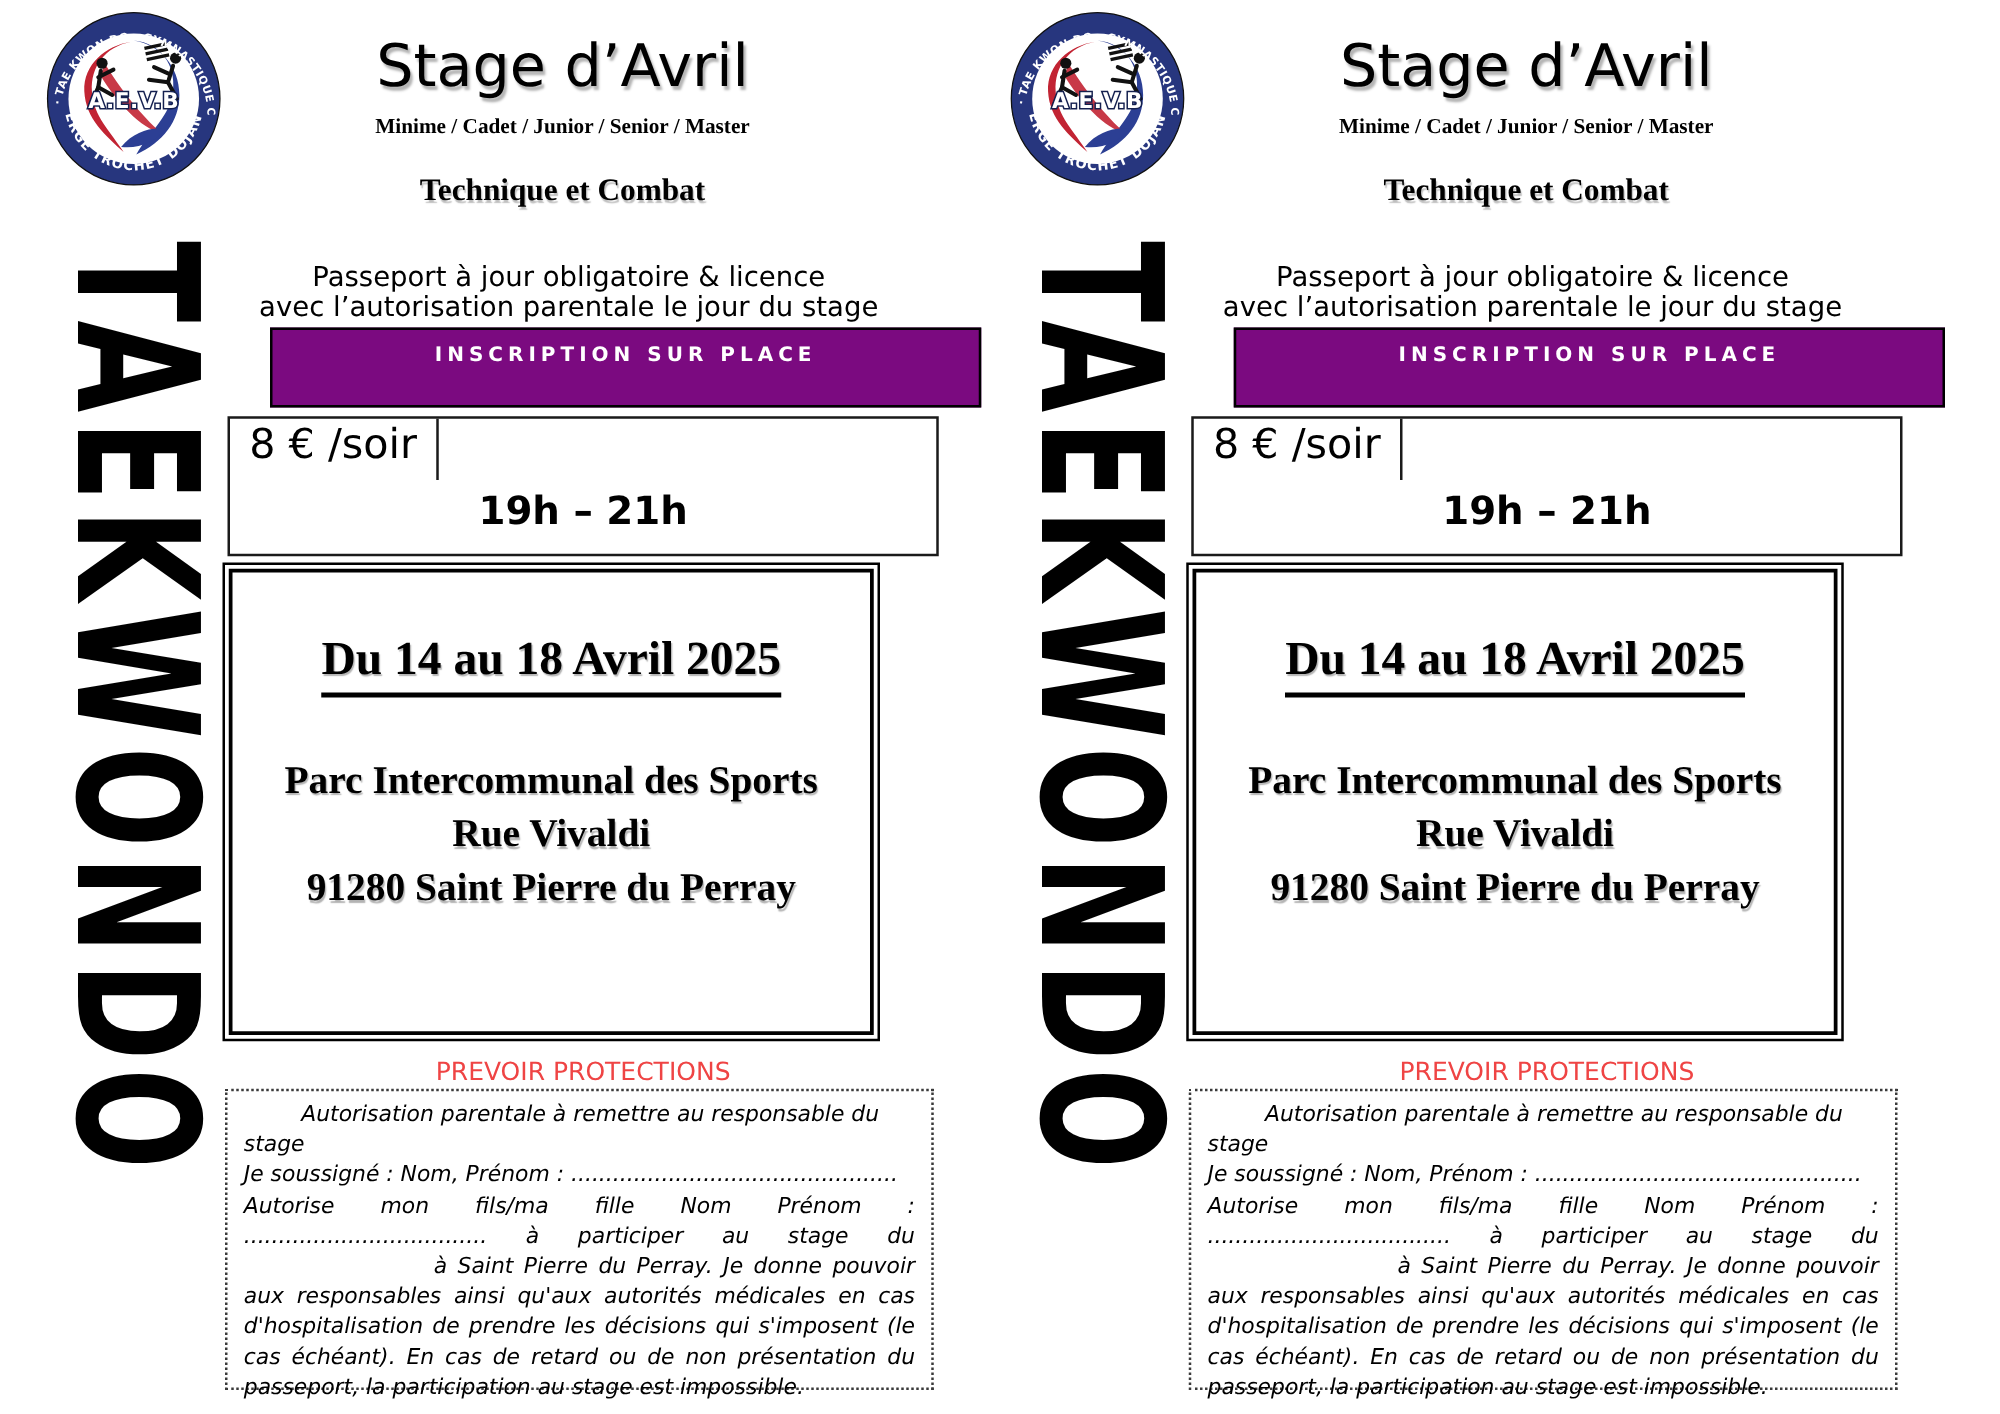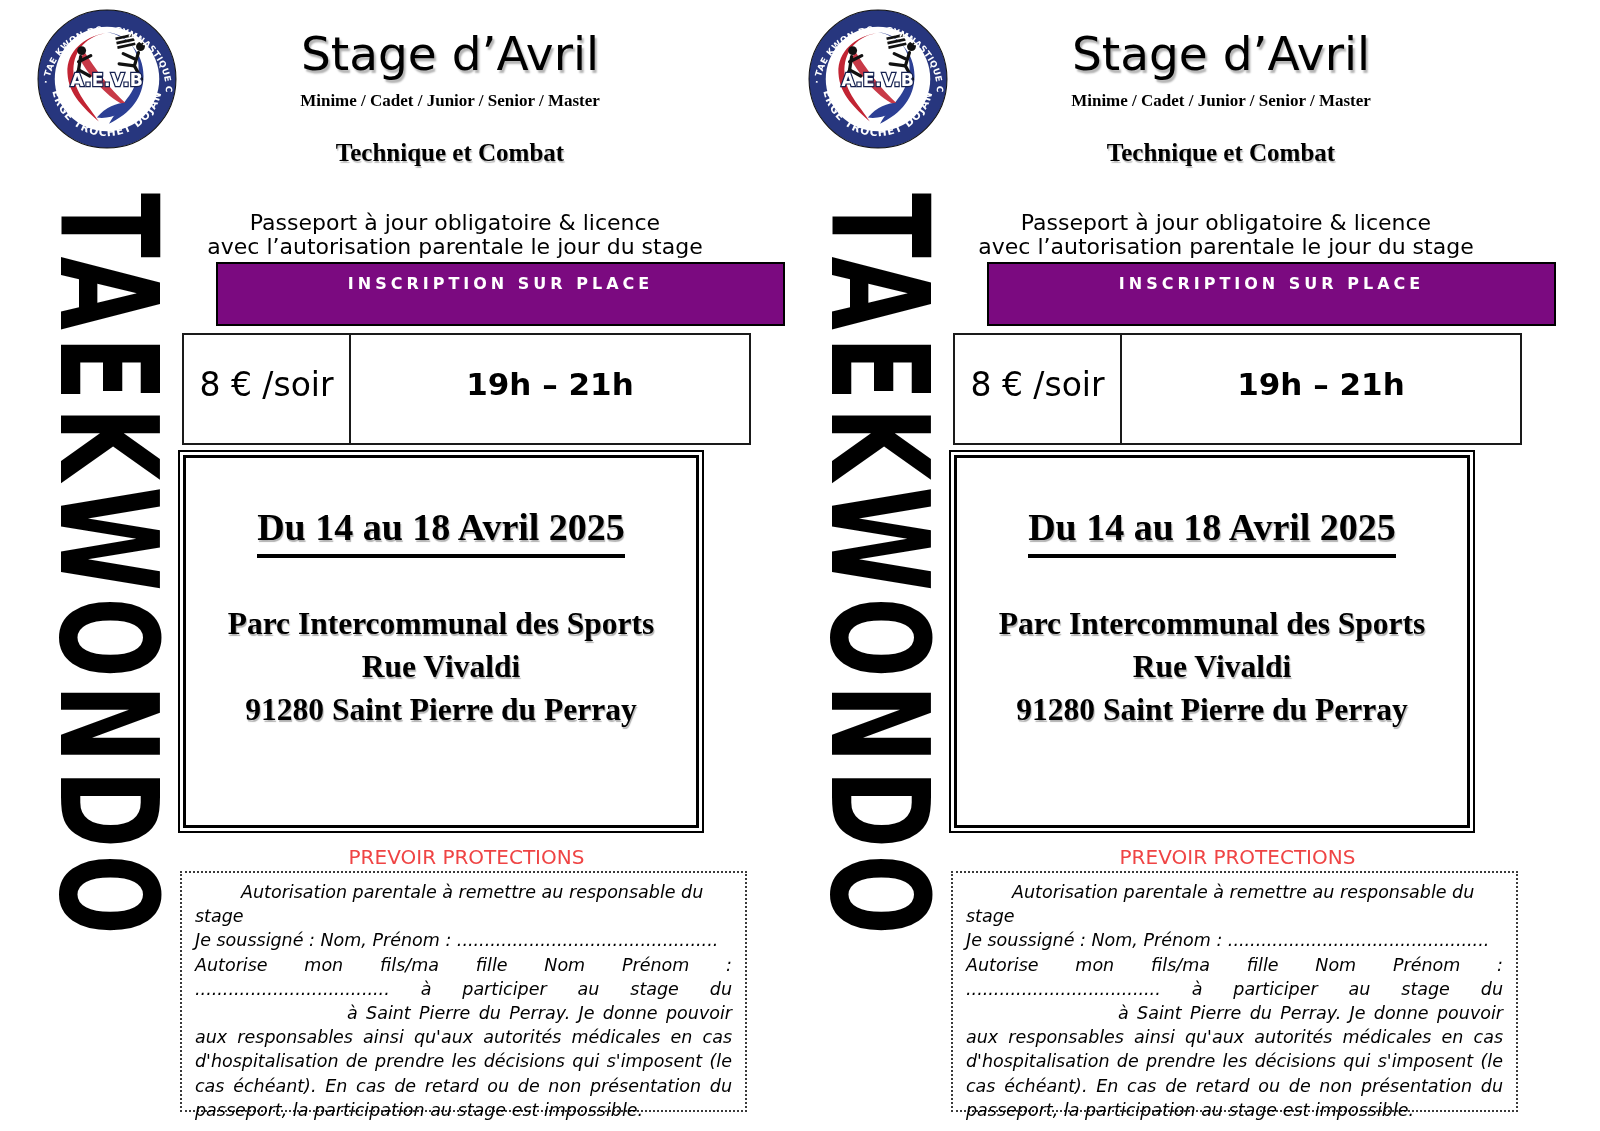--- a/index.html
+++ b/index.html
@@ -24,21 +24,21 @@
   .disciplines{position:absolute;left:160px;top:139px;width:580px;text-align:center;
     font-family:"Liberation Serif",serif;font-weight:bold;font-size:25px;text-shadow:1px 2px 1px rgba(0,0,0,0.25);}
   .notice{position:absolute;left:155px;top:211px;width:600px;text-align:center;
     font-family:"DejaVu Sans",sans-serif;font-size:22px;line-height:23.5px;}
 
   .banner{position:absolute;left:182px;top:262px;width:569px;height:64px;box-sizing:border-box;
     background:#7B0A80;border:2px solid #000;color:#fff;text-align:center;
     font-family:"DejaVu Sans",sans-serif;font-weight:bold;font-size:16px;letter-spacing:4px;padding-top:10px;margin-left:34px;}
 
   .price-table{position:absolute;left:182px;top:333px;width:569px;height:112px;box-sizing:border-box;
-    border:2px solid #1a1a1a;display:flex;font-family:"DejaVu Sans",sans-serif;background:#fff;}
+    border:2px solid #1a1a1a;display:flex;font-family:"DejaVu Sans",sans-serif;background:#fff;flex-direction:column;}
   .cell-price{width:167px;box-sizing:border-box;border-right:2px solid #1a1a1a;display:flex;
     align-items:center;justify-content:center;font-size:33px;padding-bottom:10px;}
   .cell-hours{flex:1;display:flex;align-items:center;justify-content:center;
     font-weight:bold;font-size:31px;padding-bottom:10px;}
 
   .event-box{position:absolute;left:178px;top:450px;width:526px;height:383px;box-sizing:border-box;
     border:2px solid #000;padding:3px;background:#fff;}
   .event-inner{width:100%;height:100%;box-sizing:border-box;border:3px solid #000;text-align:center;
     font-family:"Liberation Serif",serif;font-weight:bold;}
   .event-dates{margin-top:47px;font-size:38px;}

